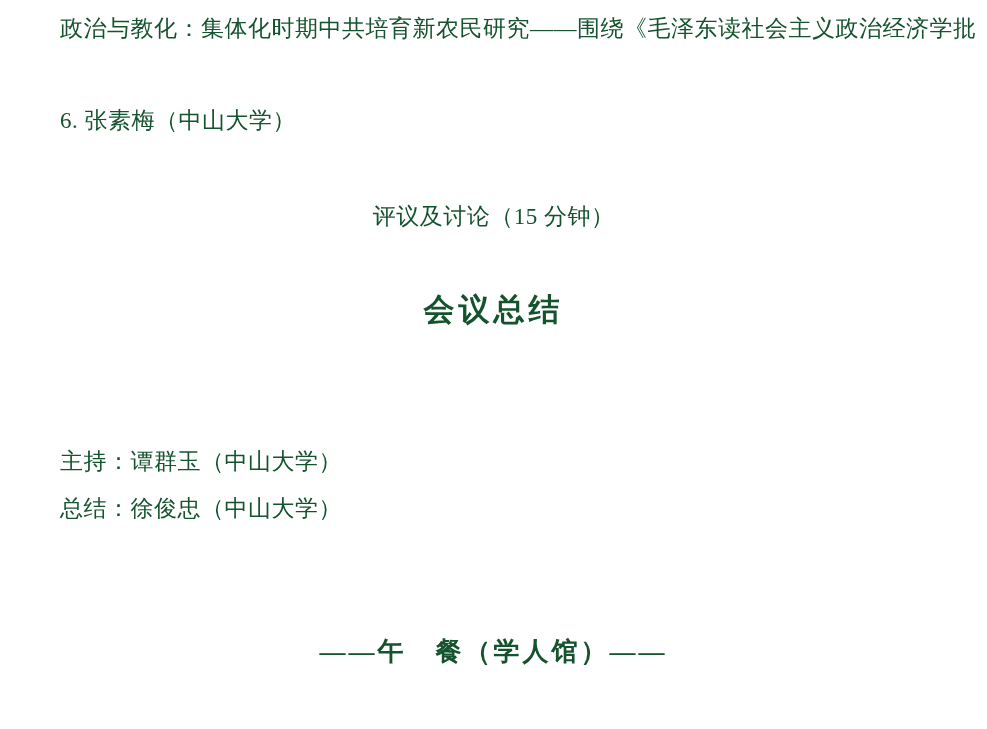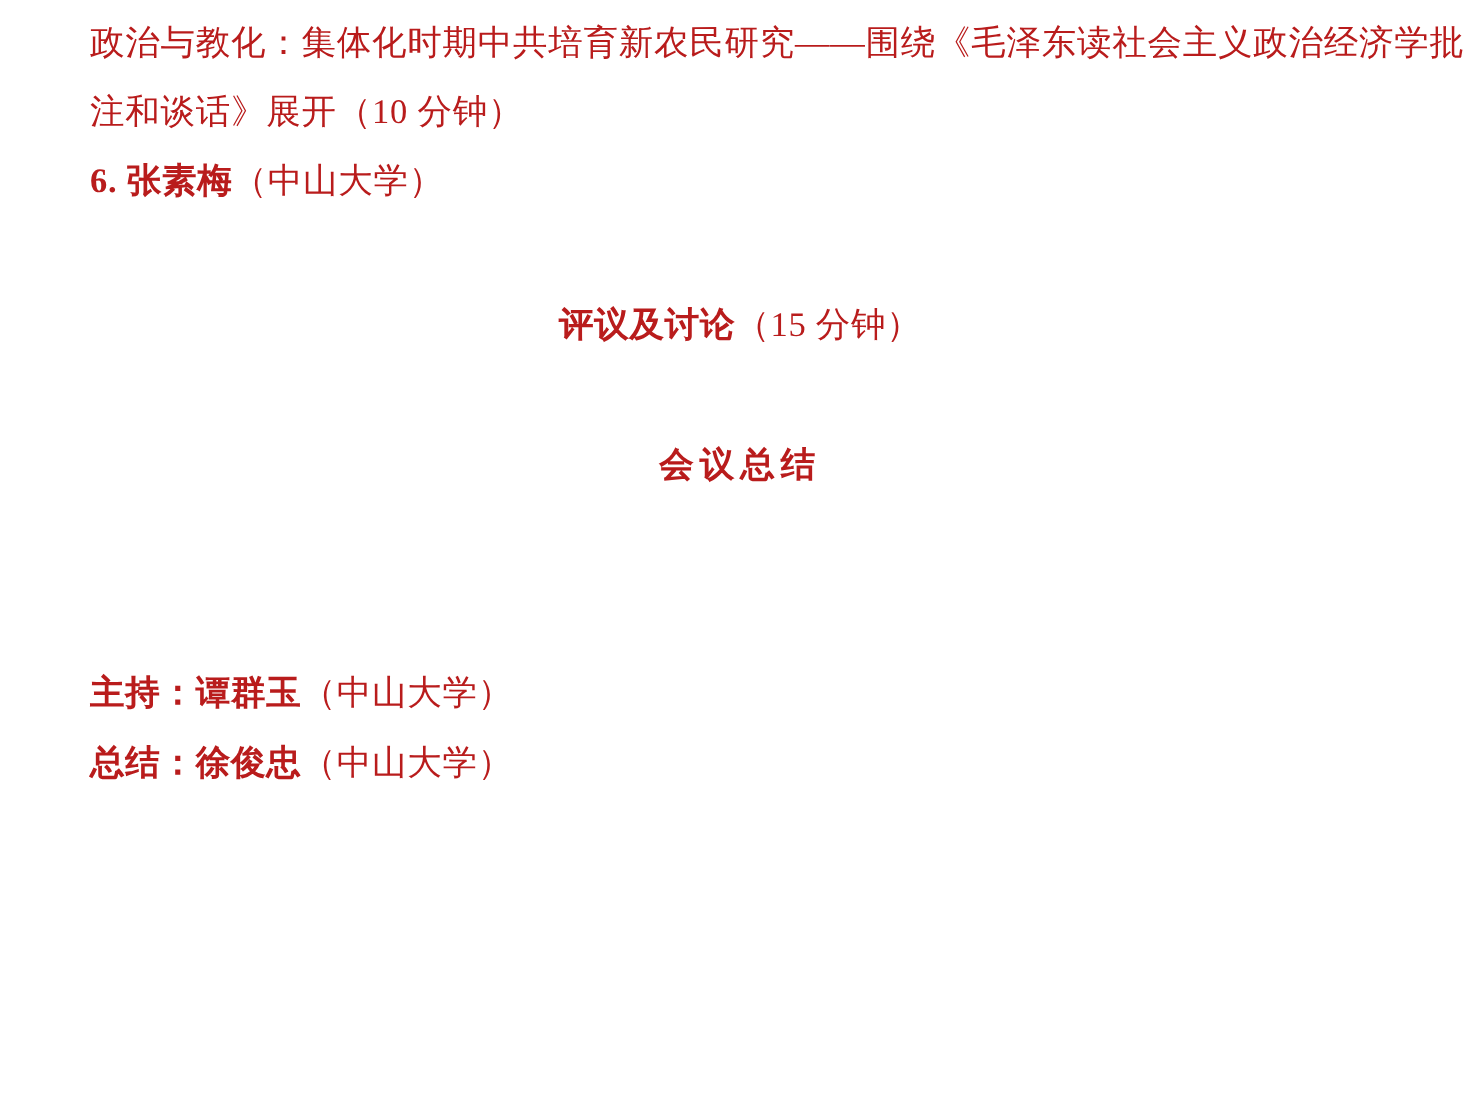--- a/index.html
+++ b/index.html
@@ -5,60 +5,57 @@
   html, body {
     margin: 0;
     padding: 0;
     background: #ffffff;
   }
   .page {
     position: relative;
     width: 987px;
     height: 729px;
     background: #ffffff;
-    color: #b91c1c;
+    color: #14532d;
     font-family: "Liberation Serif", "DejaVu Serif", serif;
     font-size: 23px;
     overflow: hidden;
   }
   .line {
     position: absolute;
     left: 60px;
     right: 40px;
     white-space: nowrap;
     letter-spacing: 0.5px;
     line-height: 30px;
   }
   .line.centered {
     left: 0;
     right: 0;
     text-align: center;
   }
-  .b { font-weight: 700; }
+  .b { font-weight: 400; }
   .heading {
-    font-size: 23px;
+    font-size: 31px;
     font-weight: 700;
     letter-spacing: 4px;
   }
   .lunch {
     font-size: 26px;
     font-weight: 700;
     letter-spacing: 3px;
   }
 </style>
 </head>
 <body>
 
 <div class="page">
 
   <div class="line" style="top:14px">
     <span>政治与教化：集体化时期中共培育新农民研究——围绕《毛泽东读社会主义政治经济学批</span>
-  </div>
-  <div class="line" style="top:60px">
-    <span>注和谈话》展开（10 分钟）</span>
   </div>
 
   <div class="line" style="top:106px">
     <span class="b">6. 张素梅</span><span>（中山大学）</span>
   </div>
 
 
   <div class="line centered" style="top:202px">
     <span class="b">评议及讨论</span><span>（15 分钟）</span>
   </div>
@@ -71,14 +68,17 @@
 
   <div class="line" style="top:494px">
     <span class="b">总结：</span><span class="b">徐俊忠</span><span>（中山大学）</span>
   </div>
 
   <div class="line" style="top:447px">
     <span class="b">主持：</span><span class="b">谭群玉</span><span>（中山大学）</span>
   </div>
 
 
+  <div class="line centered lunch" style="top:637px">
+    <span>——午　餐（学人馆）——</span>
+  </div>
 
 </div>
 
 </body></html>

